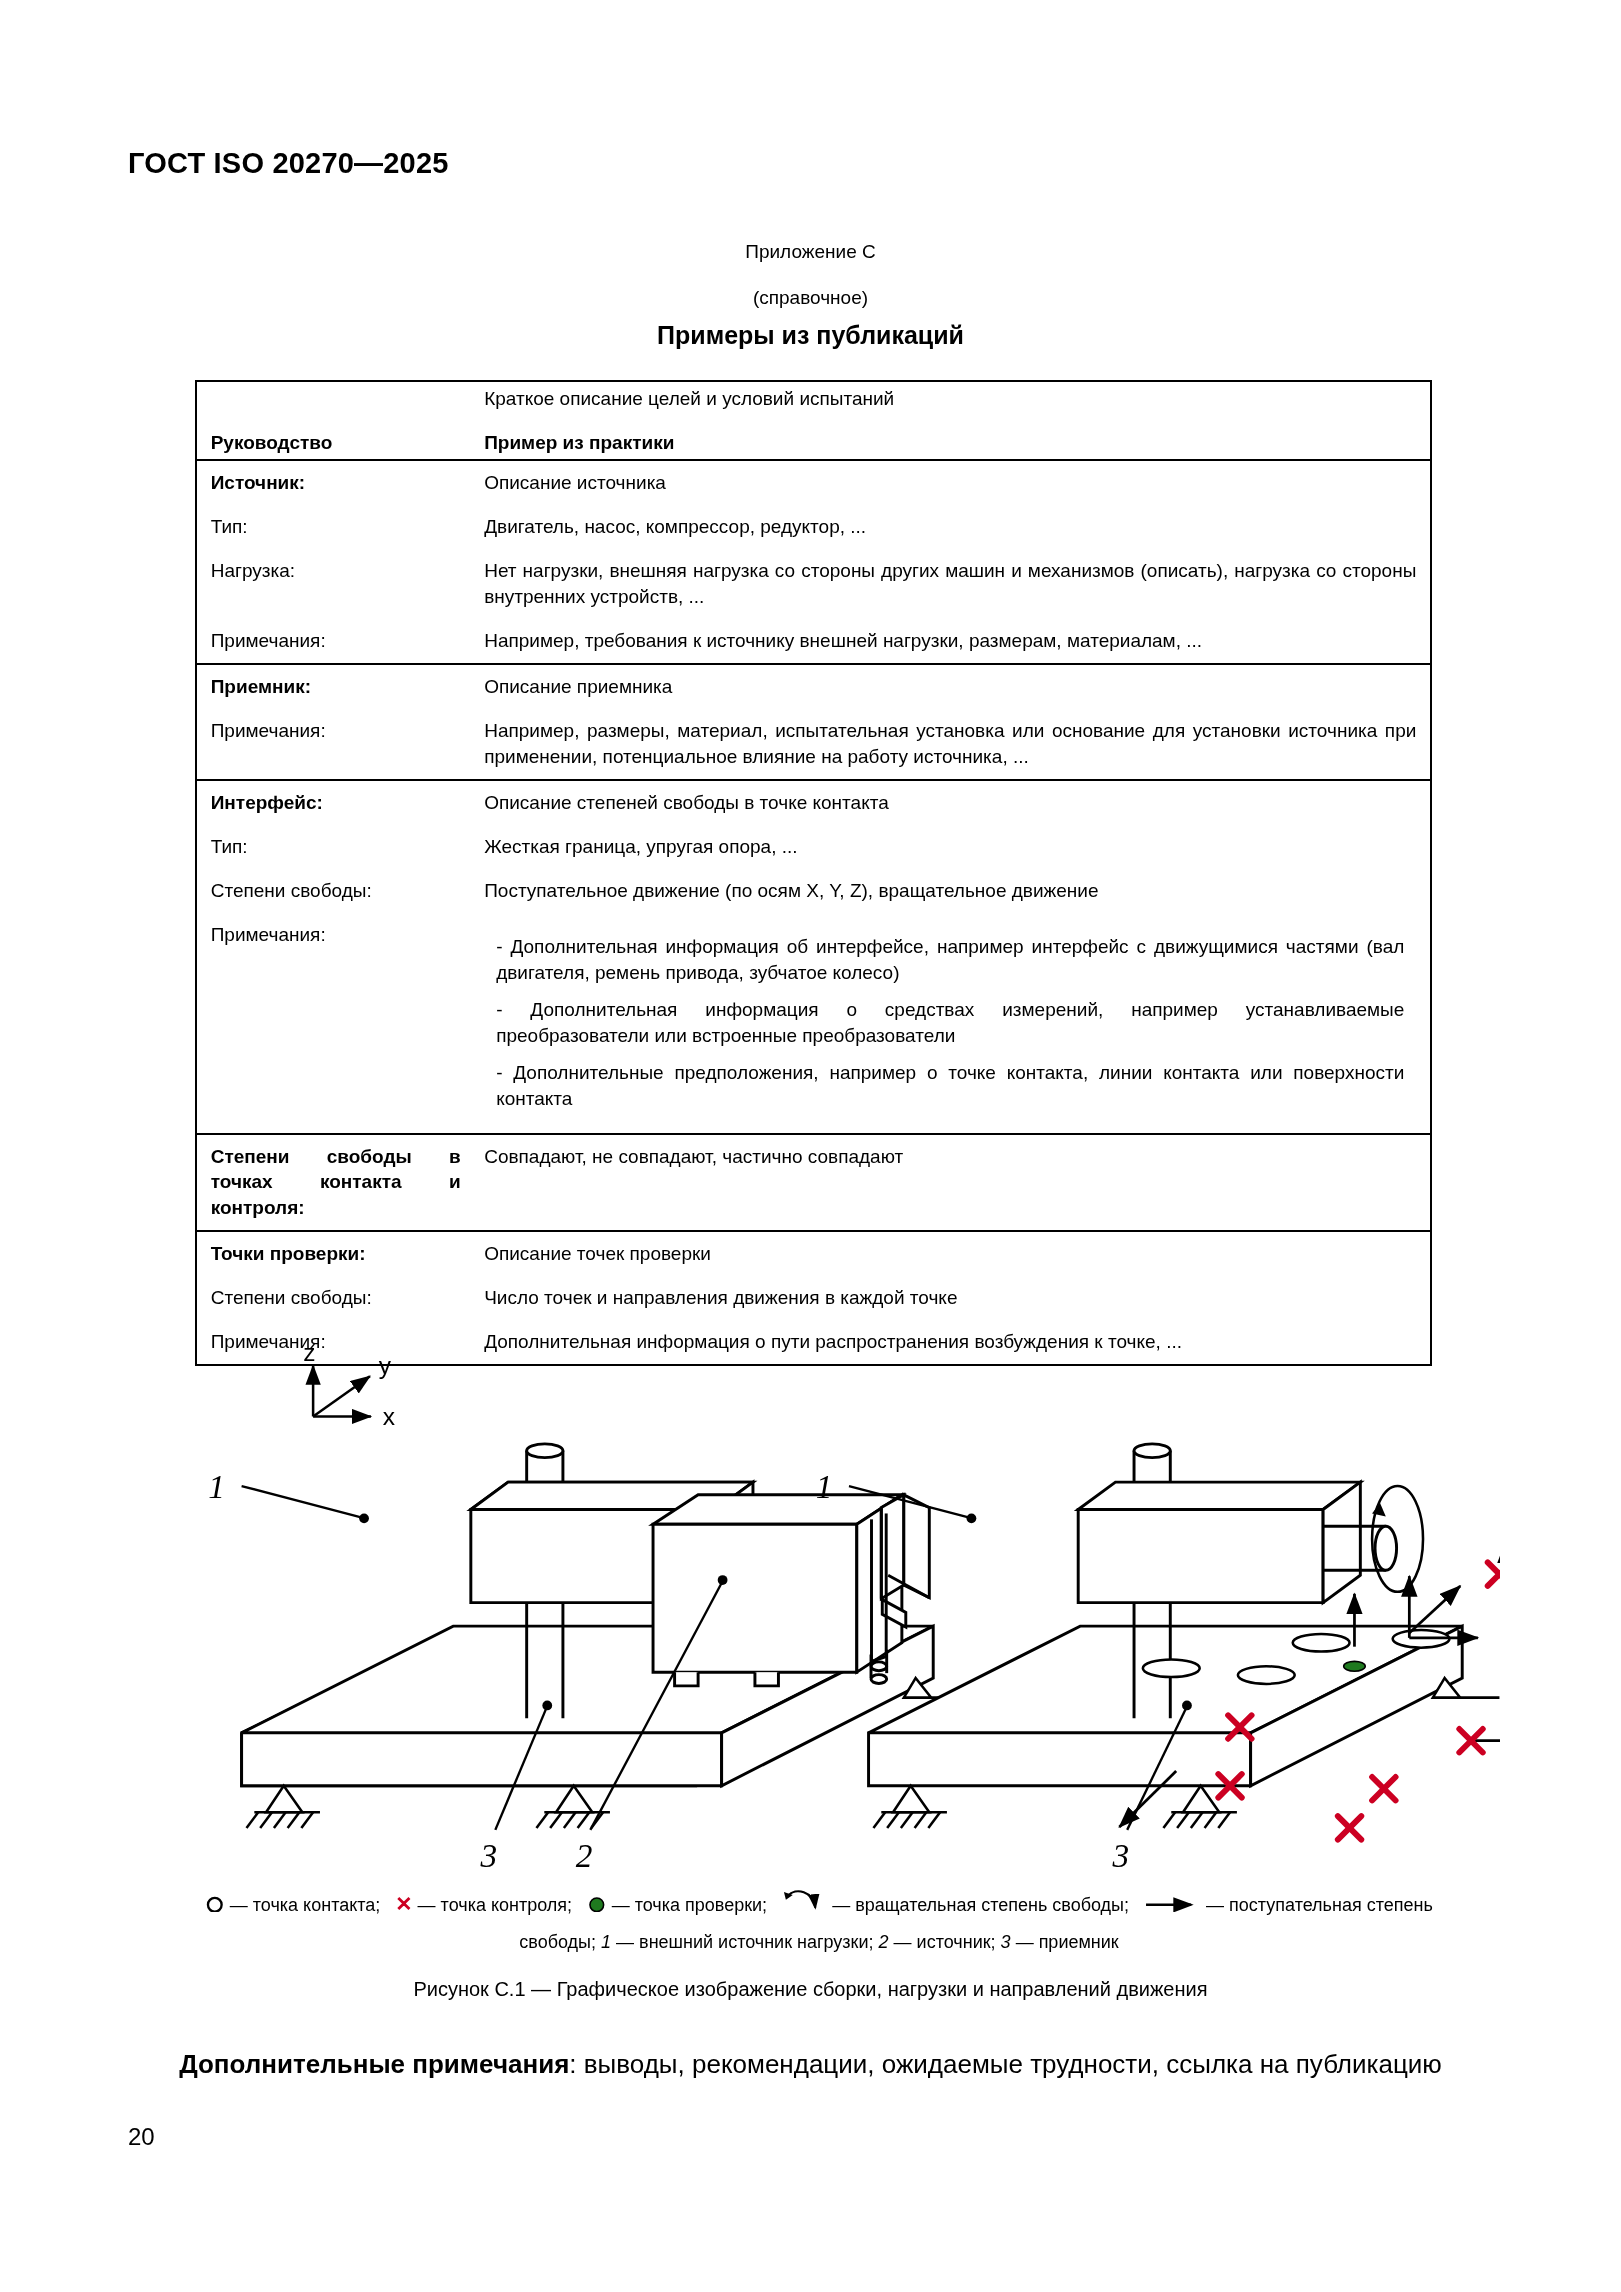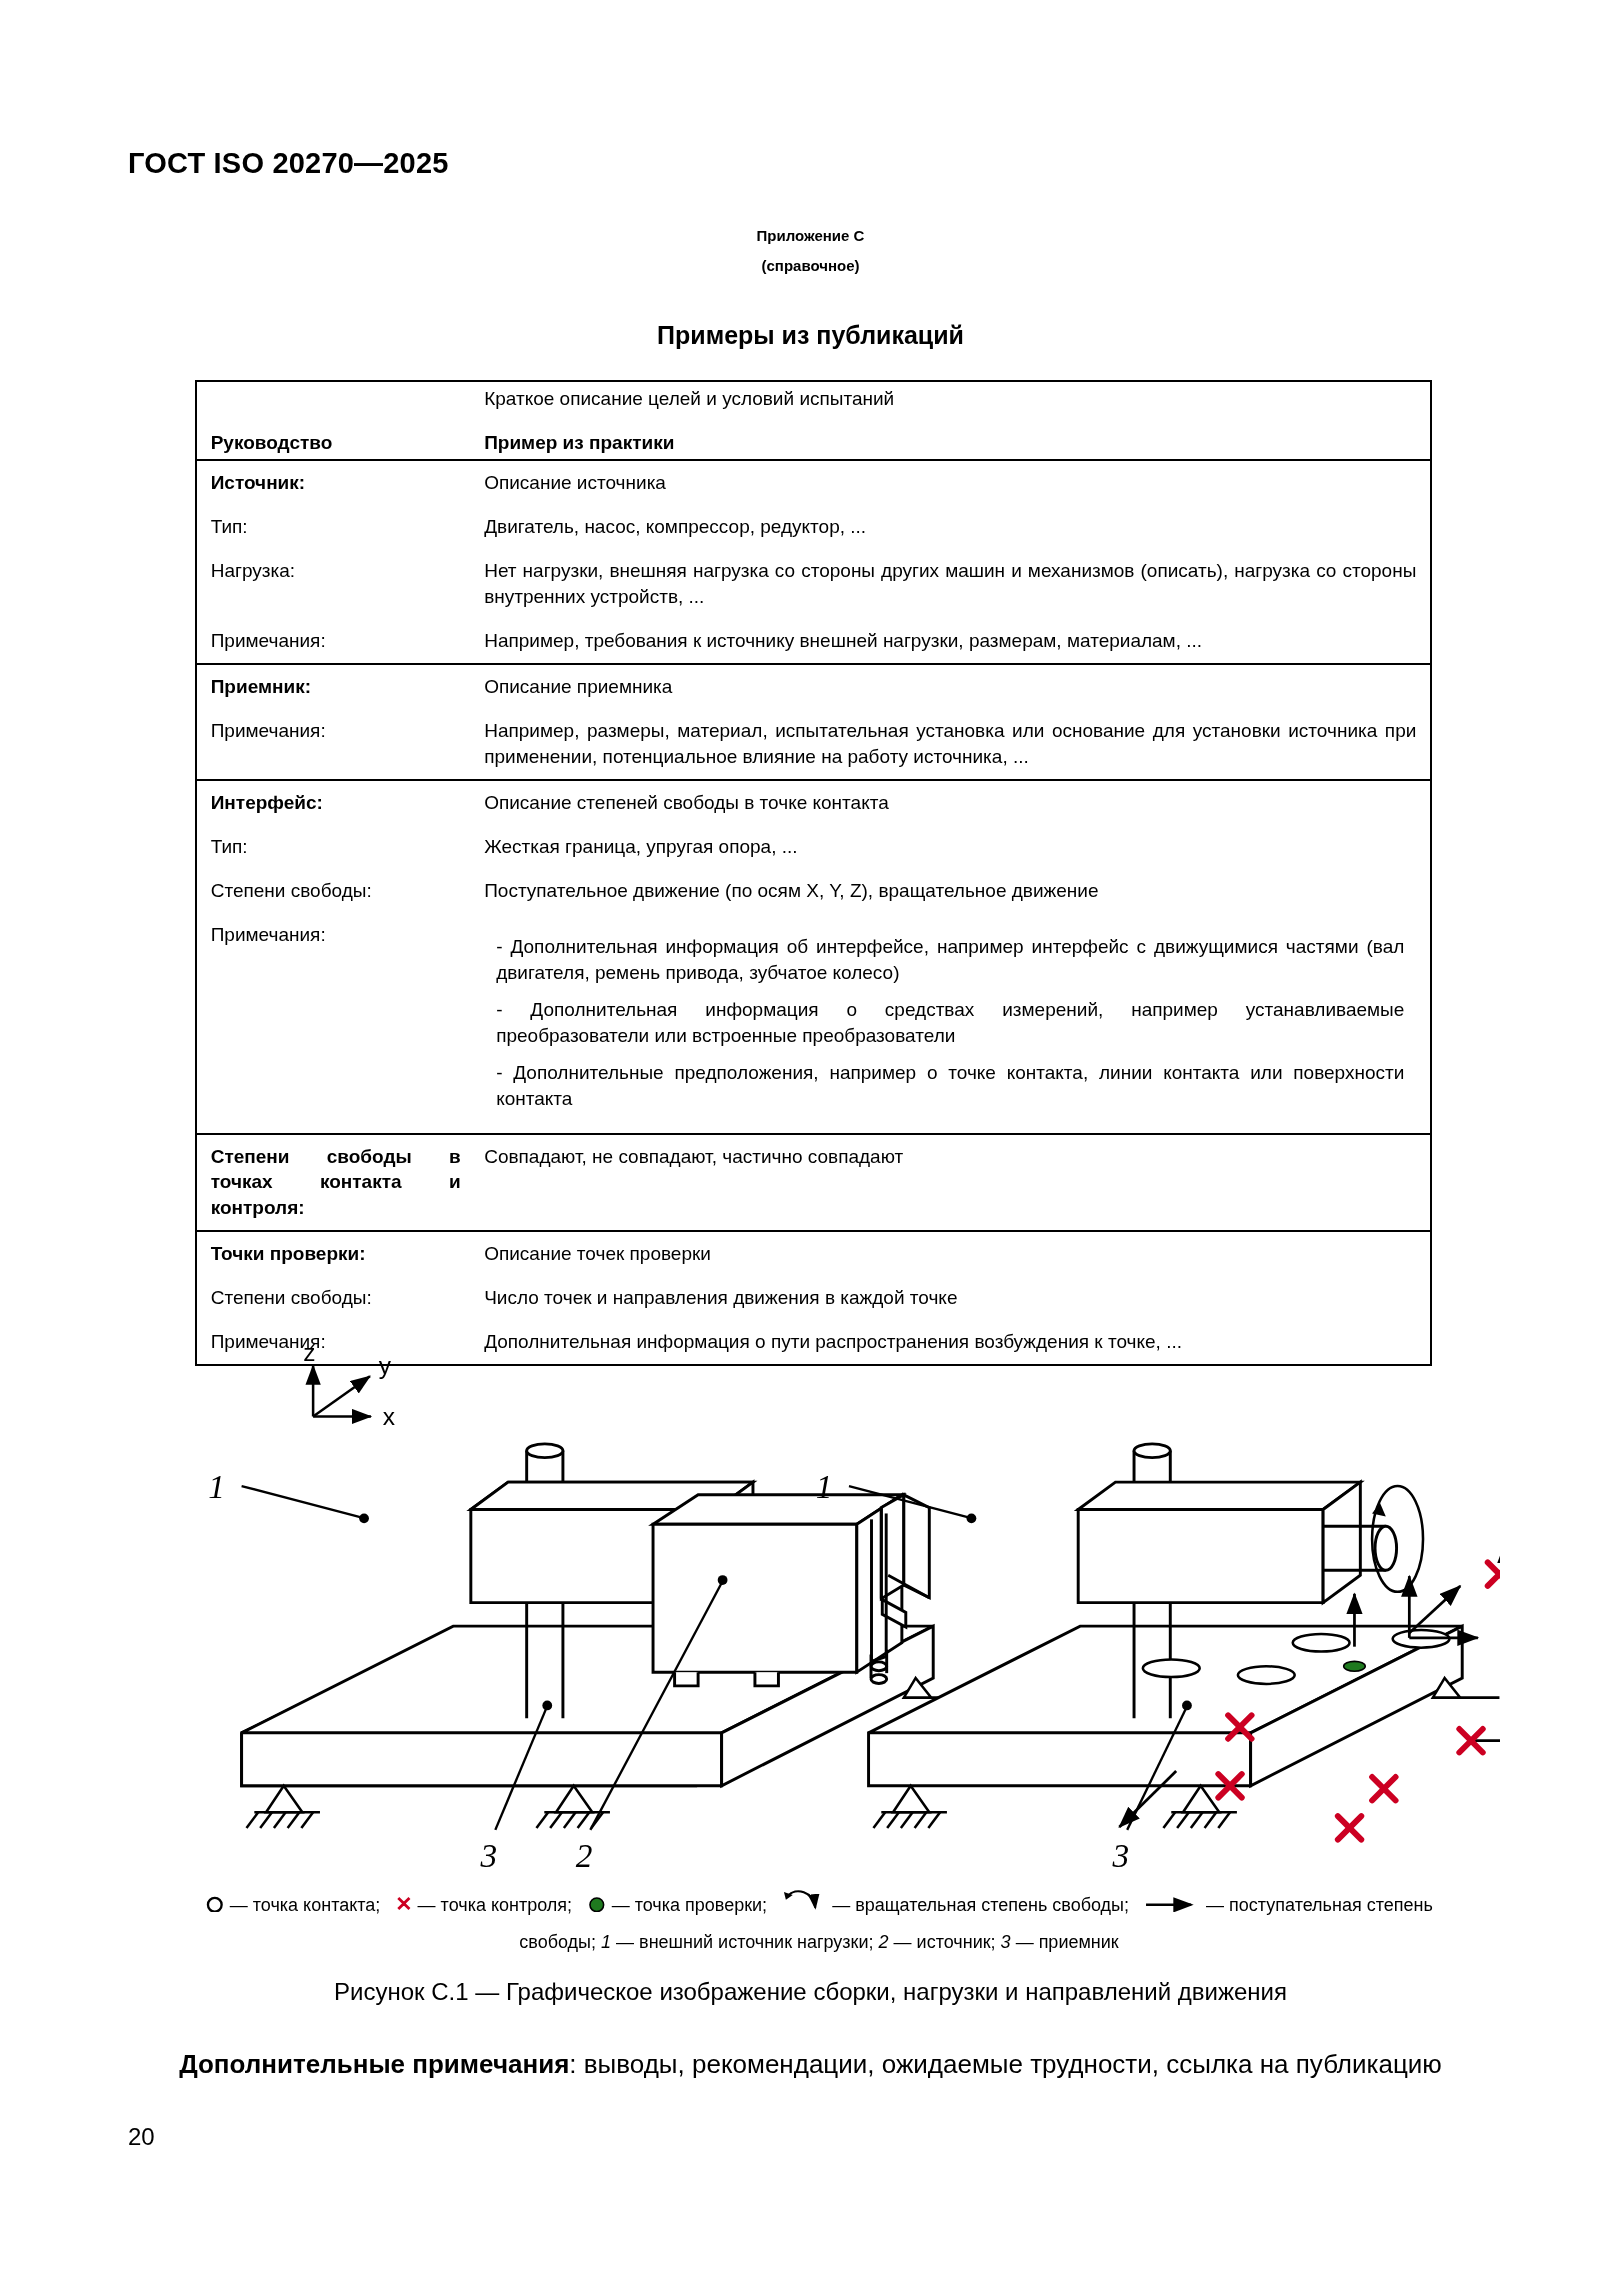--- a/index.html
+++ b/index.html
@@ -34,23 +34,24 @@
 
   
   .annex-block {
     position: absolute;
     left: 0;
     right: 0;
     top: 221px;
     text-align: center;
   }
   .annex-line {
-    font-size: 15px;
-    font-weight: bold;
+    font-size: 19px;
+    font-weight: normal;
     line-height: 30px;
+    margin-top: 16px;
   }
   .annex-title {
     position: absolute;
     left: 0;
     right: 0;
     top: 321px;
     text-align: center;
     font-size: 25px;
     font-weight: bold;
   }
@@ -114,21 +115,21 @@
   }
   .legend .it { font-style: italic; }
   .legend .xmark { color: #cc0022; font-weight: bold; font-size: 20.6px; }
   .legend-sym { display: inline-block; vertical-align: middle; }
 
   .fig-caption {
     position: absolute;
     left: 0; right: 0;
     top: 1978px;
     text-align: center;
-    font-size: 24px;
+    font-size: 20px;
   }
   .extra-note {
     position: absolute;
     left: 0; right: 0;
     top: 2049px;
     text-align: center;
     font-size: 26px;
   }
   .page-number {
     position: absolute;

